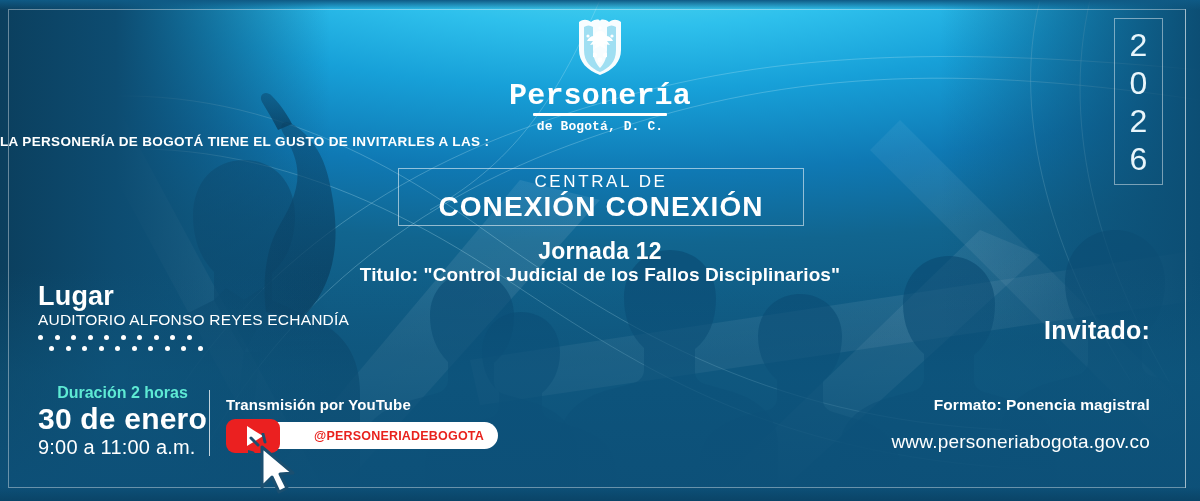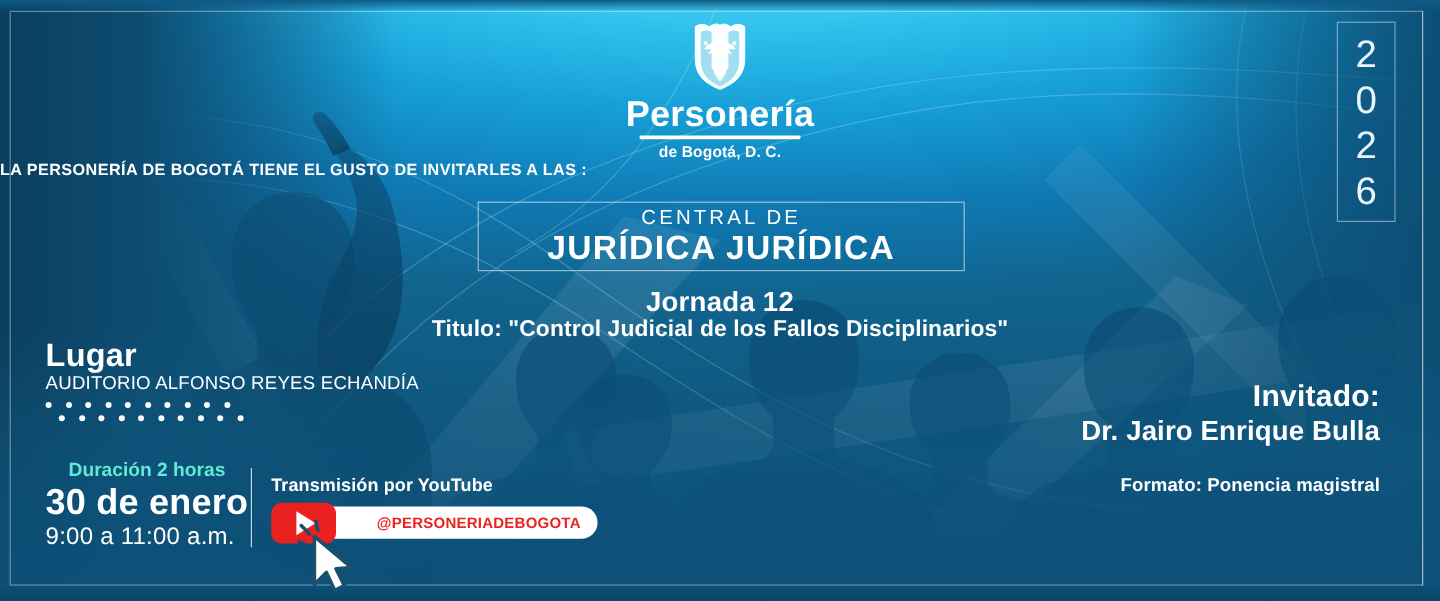--- a/index.html
+++ b/index.html
@@ -54,21 +54,21 @@
     position:absolute;right:37px;top:18px;width:47px;height:165px;
     border:1px solid rgba(255,255,255,0.45);
     display:flex;flex-direction:column;align-items:center;justify-content:center;
   }
   .year-box span{
     display:block;color:#e8f5fb;font-size:32px;line-height:38px;
     font-weight:300;letter-spacing:0px;text-align:center;
   }
   
   .logo{
-    position:absolute;left:0;right:0;top:16px;text-align:center;
+    position:absolute;left:0;right:0;top:16px;text-align:center;font-family:Liberation Mono, monospace;
   }
   .crest{display:block;margin:0 auto;}
   .logo-word{
     margin-top:2px;
     font-size:30px;font-weight:bold;color:#ffffff;letter-spacing:0.2px;
     line-height:32px;
   }
   .logo-rule{
     width:134px;height:3px;background:#ffffff;margin:1px auto 0 auto;border-radius:1px;
   }
@@ -278,21 +278,21 @@
     </svg>
     <div class="logo-word">Personería</div>
     <div class="logo-rule"></div>
     <div class="logo-sub">de Bogotá, D. C.</div>
   </div>
 
   <div class="invite">LA PERSONERÍA DE BOGOTÁ TIENE EL GUSTO DE INVITARLES A LAS :</div>
 
   <div class="title-box">
     <div class="title-small">CENTRAL DE</div>
-    <div class="title-big">JURÍDICA JURÍDICA</div>
+    <div class="title-big">CONEXIÓN CONEXIÓN</div>
   </div>
 
   <div class="jornada">Jornada 12</div>
   <div class="jornada-sub">Titulo: "Control Judicial de los Fallos Disciplinarios"</div>
 
   <div class="lugar">
     <div class="lugar-title">Lugar</div>
     <div class="lugar-l1">AUDITORIO ALFONSO REYES ECHANDÍA</div>
     <div class="dots">
       <div class="dots-row">
@@ -344,18 +344,18 @@
           <line x1="17" y1="9" x2="15" y2="1"></line>
           <line x1="5" y1="20" x2="-2" y2="18"></line>
         </g>
         <path d="M14 14 L14 54 L24 44 L31 59 L39 55 L32 41 L45 40 Z" fill="#ffffff" stroke="#1a4f70" stroke-width="3" stroke-linejoin="round"></path>
       </svg>
     </div>
   </div>
 
   <div class="guest">
     <div class="guest-label">Invitado:</div>
-    <div class="guest-name">Dr. Jairo Enrique Bulla</div>
   </div>
   <div class="format">Formato: Ponencia magistral</div>
 
+  <div class="website">www.personeriabogota.gov.co</div>
 
 </div>
 
 </body></html>

